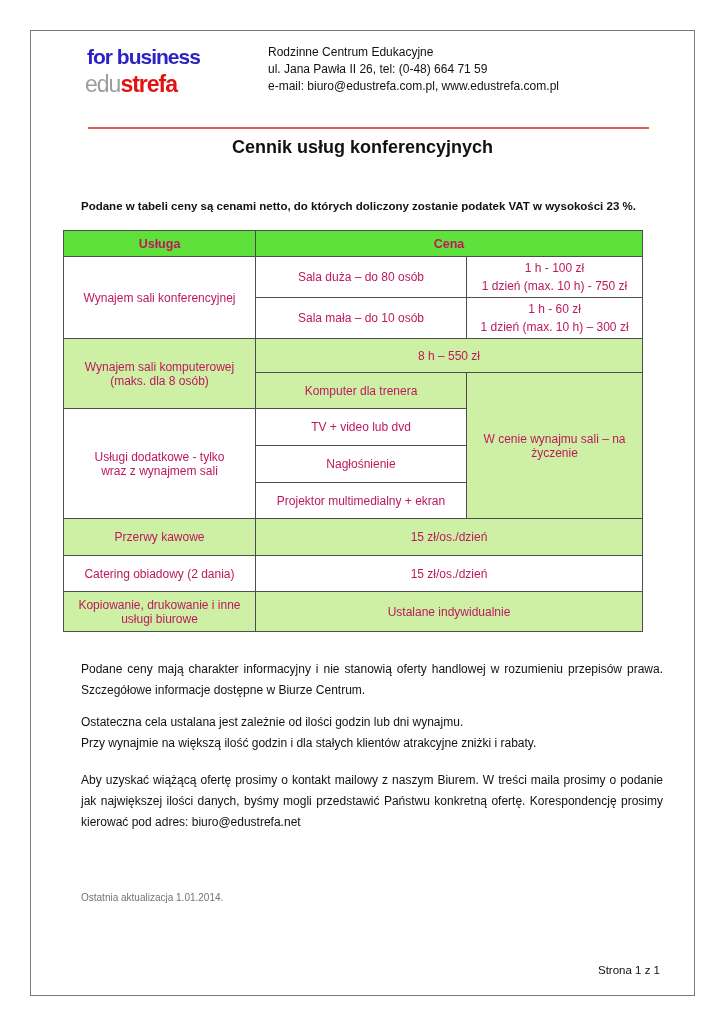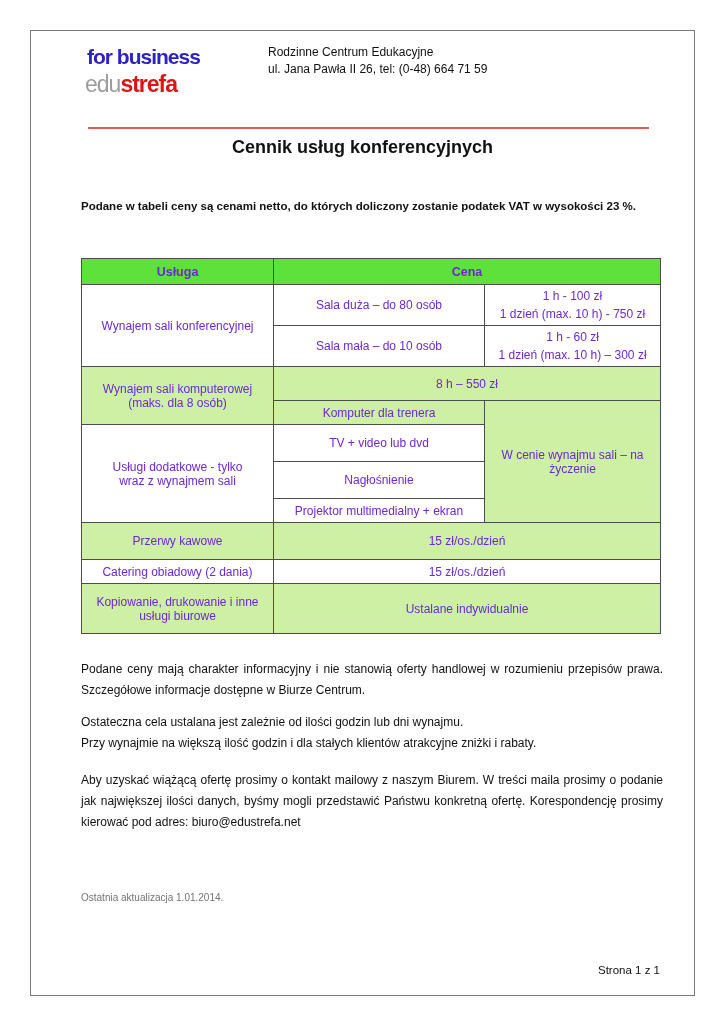--- a/index.html
+++ b/index.html
@@ -38,43 +38,43 @@
   .doc-title {
     position: absolute; left: 0; top: 106px; width: 100%;
     text-align: center; font-size: 18px; font-weight: bold; color: #111;
   }
   .vat-note {
     position: absolute; left: 50px; top: 169px; width: 590px;
     font-size: 11.5px; font-weight: bold; white-space: nowrap; color: #111;
   }
   
   .price-table {
-    position: absolute; left: 50px; top: 199px;
+    position: absolute; left: 32px; top: 199px;
     border-collapse: collapse; table-layout: fixed;
-    width: 579px; font-size: 12px; color: #6d28d9; margin-top: 28px;
+    width: 579px; font-size: 12px; color: #be185d;
   }
   .price-table col.c1 { width: 192px; }
   .price-table col.c2 { width: 211px; }
   .price-table col.c3 { width: 176px; }
   .price-table th, .price-table td {
     border: 1px solid #4d4d4d;
     padding: 2px 8px;
     vertical-align: middle;
     text-align: center;
     background: #ffffff;
   }
   .price-table th {
     background: #5fe13c; font-weight: bold; text-align: center;
     height: 26px; font-size: 12.5px;
   }
   .price-table .green { background: #cdf0a5; }
   .price-table .center { text-align: center; }
   .price-table .preline { white-space: pre-line; }
-  tr.h38 { height: 38px; } tr.h34 { height: 34px; } tr.h36 { height: 24px; padding-left: 20px; }
-  tr.h37 { height: 37px; } tr.h54 { height: 50px; }
+  tr.h38 { height: 38px; } tr.h34 { height: 34px; } tr.h36 { height: 36px; padding-left: 20px; }
+  tr.h37 { height: 37px; } tr.h54 { height: 40px; }
   .price-line { line-height: 18px; }
   
   .body-text {
     position: absolute; left: 50px; top: 628px; width: 582px;
     font-size: 12px; line-height: 21px; color: #111;
   }
   .body-text p { text-align: justify; }
   .body-text p.nojust { text-align: left; white-space: pre-line; }
   .body-text p.p1 { margin-bottom: 11px; }
   .body-text p.p2 { margin-bottom: 16px; }
@@ -87,20 +87,21 @@
 <div class="page">
 
   <div class="logo">
     <div class="logo-top">for business</div>
     <div class="logo-bottom"><span class="logo-edu">edu</span><span class="logo-strefa">strefa</span></div>
   </div>
 
   <div class="contact">
     <div>Rodzinne Centrum Edukacyjne</div>
     <div>ul. Jana Pawła II 26, tel: (0-48) 664 71 59</div>
+    <div>e-mail: biuro@edustrefa.com.pl, www.edustrefa.com.pl</div>
   </div>
 
   <div class="red-rule"></div>
 
   <div class="doc-title">Cennik usług konferencyjnych</div>
 
   <div class="vat-note">Podane w tabeli ceny są cenami netto, do których doliczony zostanie podatek VAT w wysokości 23 %.</div>
 
   <table class="price-table">
     <colgroup>

